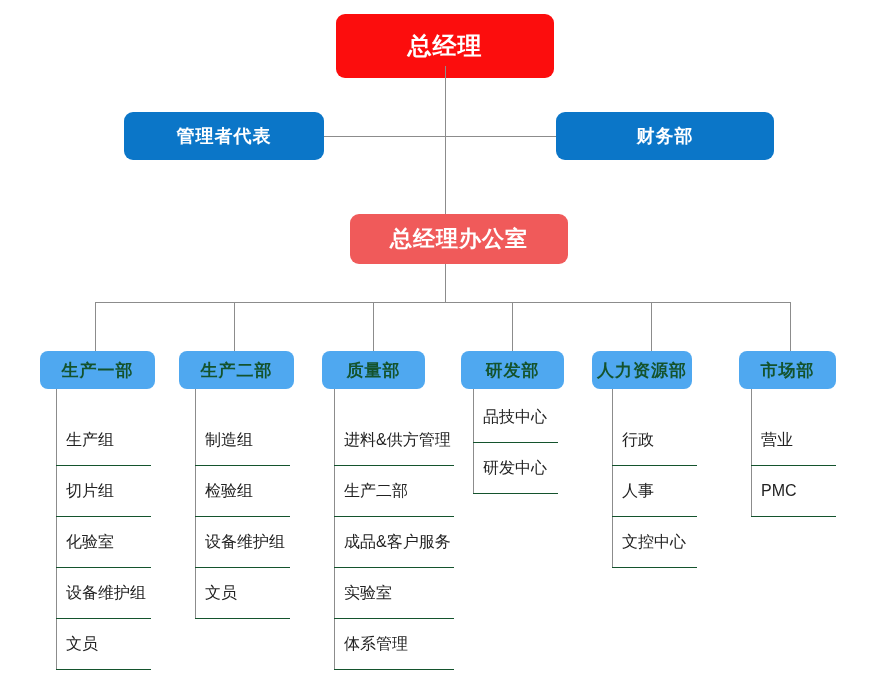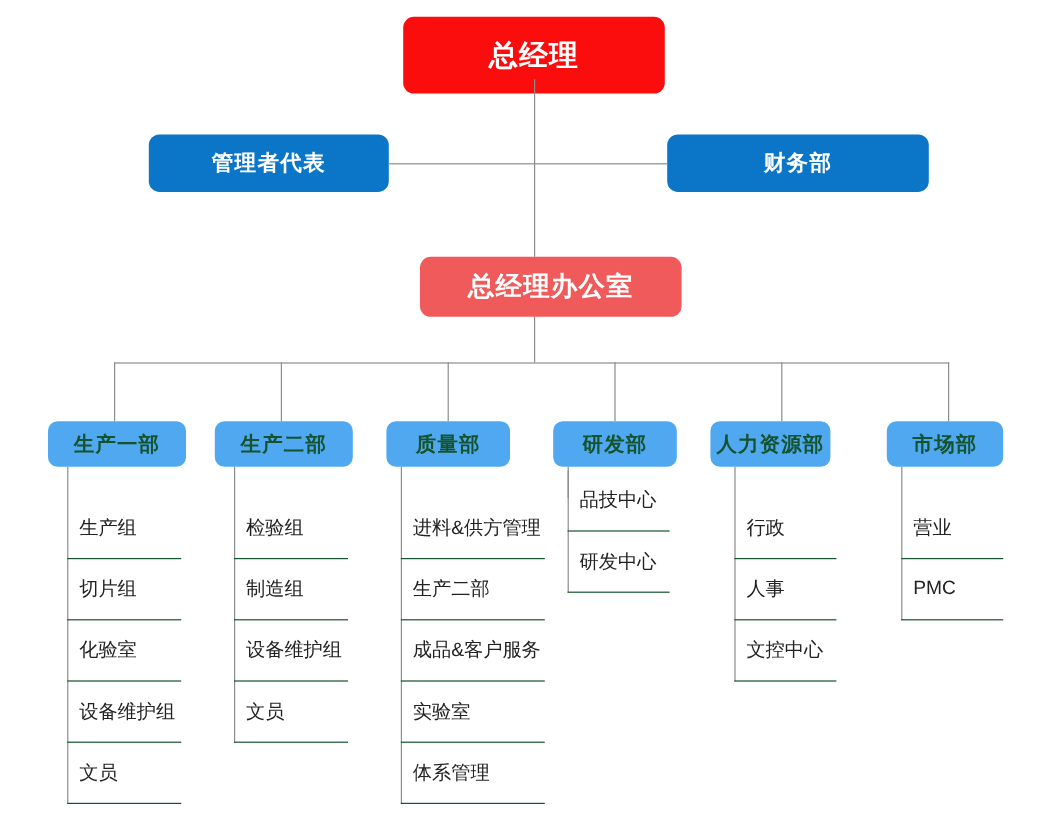--- a/index.html
+++ b/index.html
@@ -158,22 +158,22 @@
     <div class="sub-spine" style="height: 255px;"></div>
     <div class="sub-item">生产组</div>
     <div class="sub-item">切片组</div>
     <div class="sub-item">化验室</div>
     <div class="sub-item">设备维护组</div>
     <div class="sub-item">文员</div>
   </div>
 
   <div class="sub-list" style="left:195px; top:415px; width:95px;">
     <div class="sub-spine" style="height: 204px;"></div>
+    <div class="sub-item">制造组</div>
     <div class="sub-item">检验组</div>
-    <div class="sub-item">制造组</div>
     <div class="sub-item">设备维护组</div>
     <div class="sub-item">文员</div>
   </div>
 
   <div class="sub-list" style="left:334px; top:415px; width:120px;">
     <div class="sub-spine" style="height: 255px;"></div>
     <div class="sub-item">进料&amp;供方管理</div>
     <div class="sub-item">生产二部</div>
     <div class="sub-item">成品&amp;客户服务</div>
     <div class="sub-item">实验室</div>

